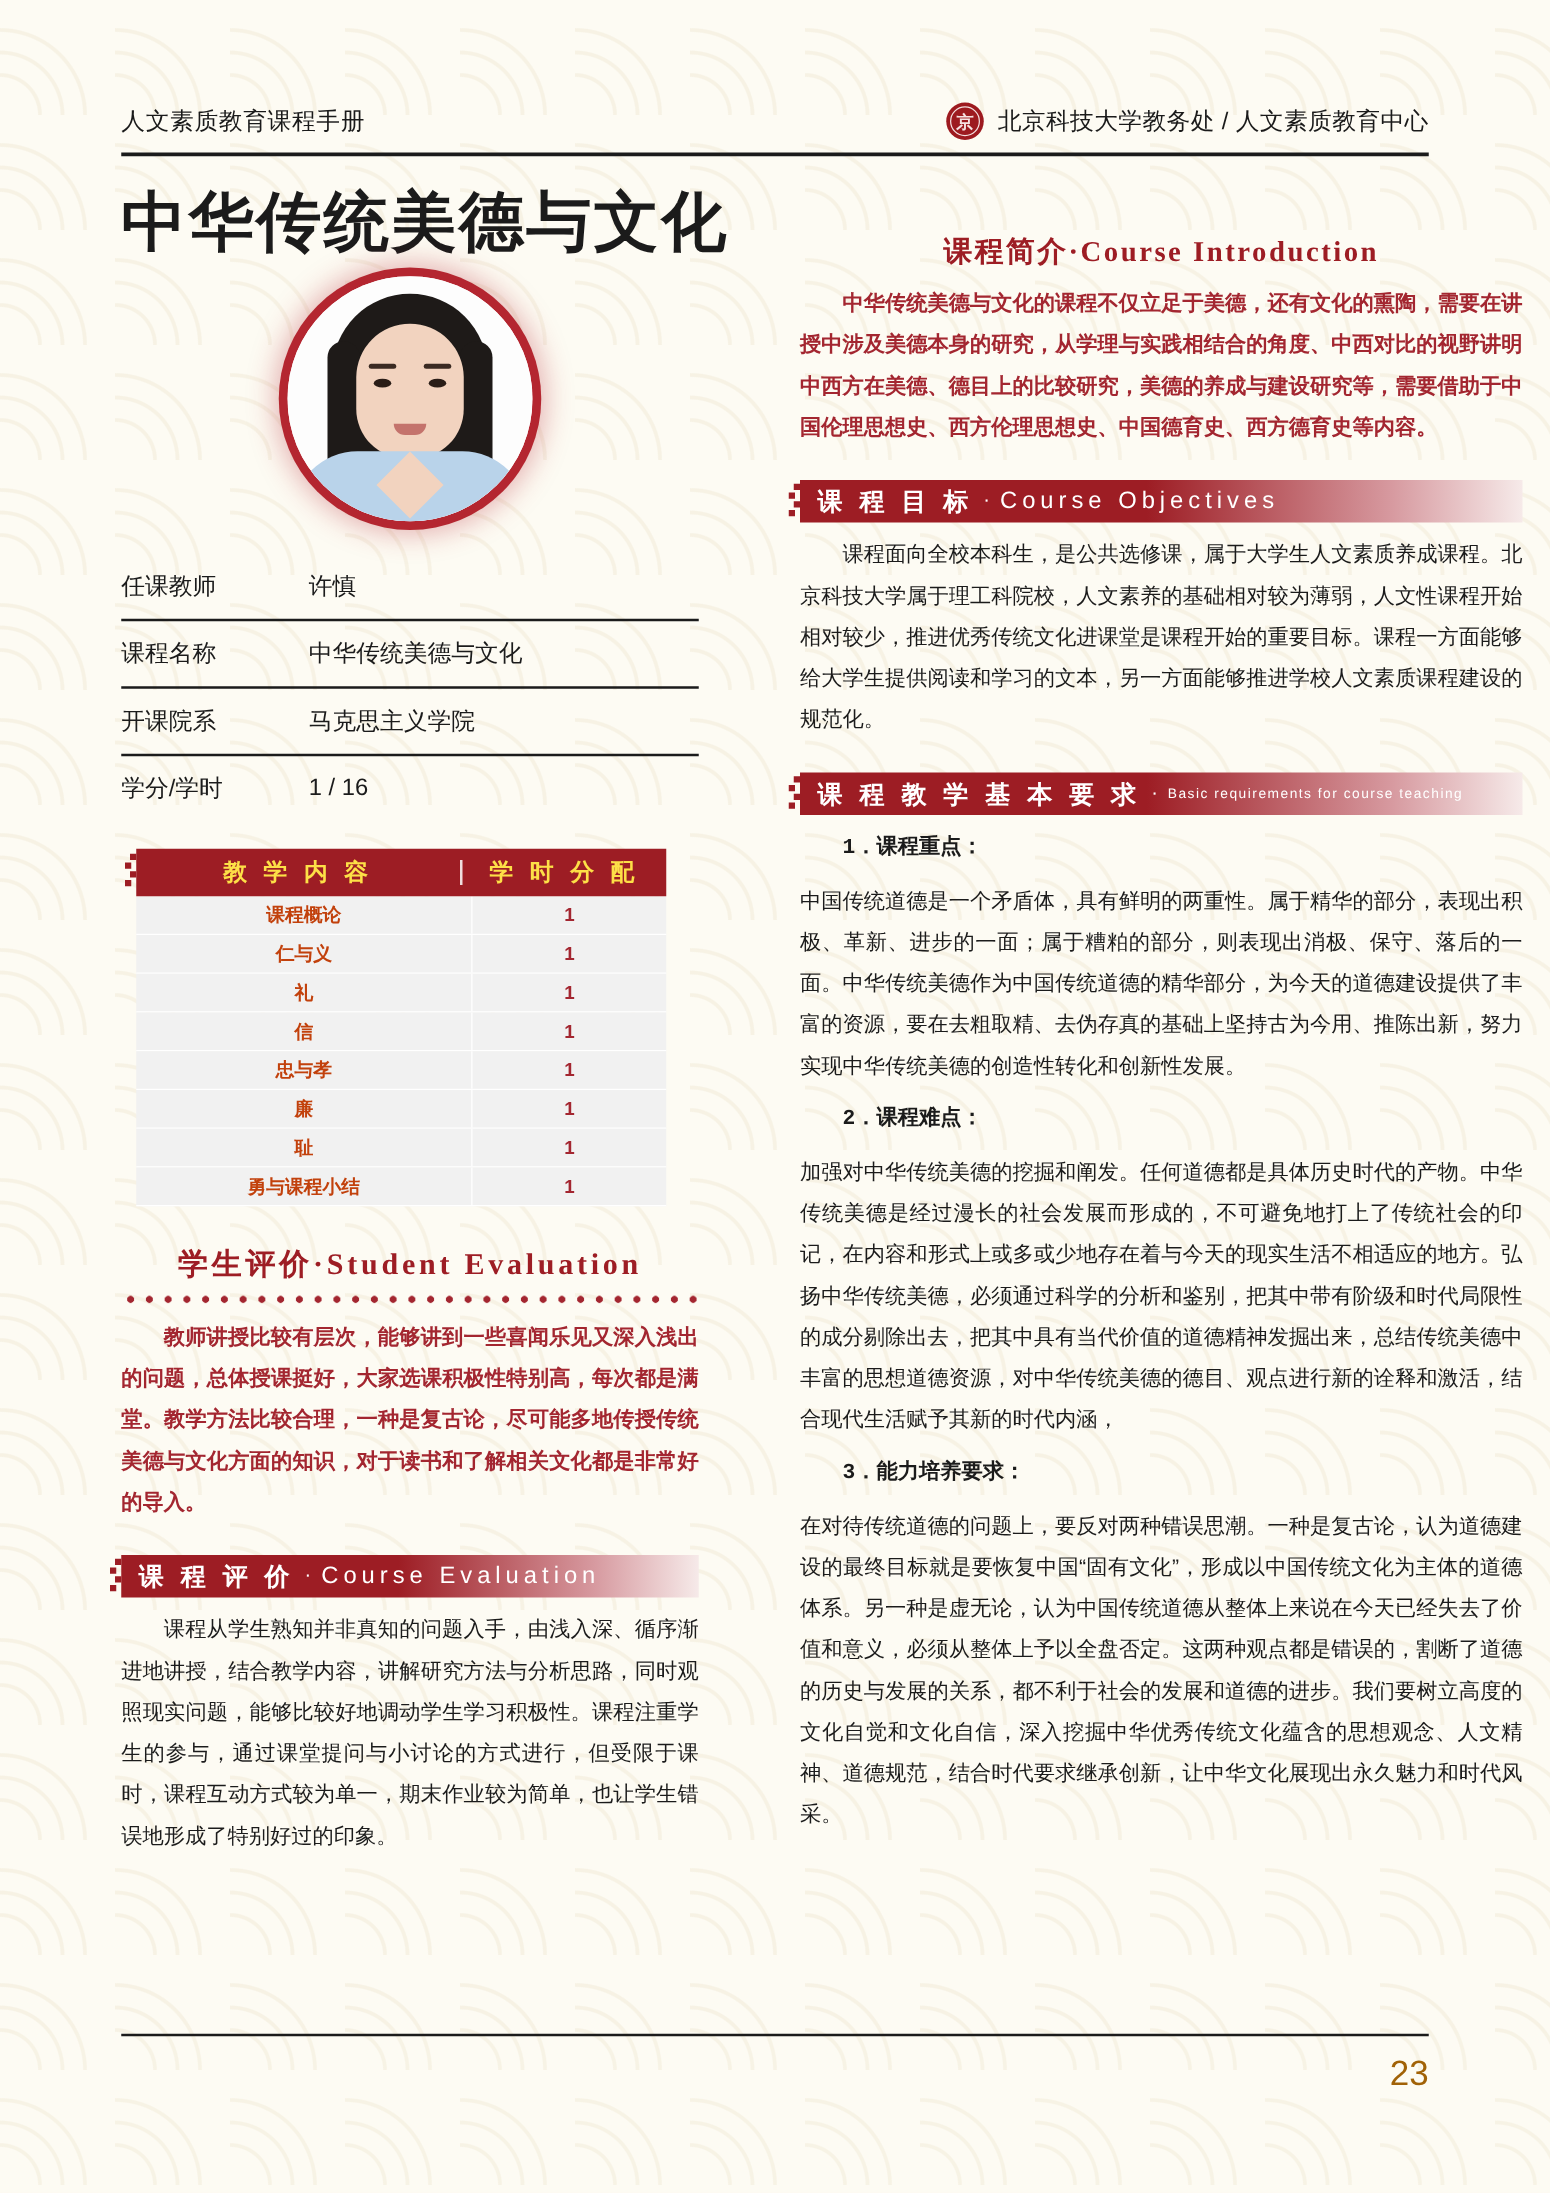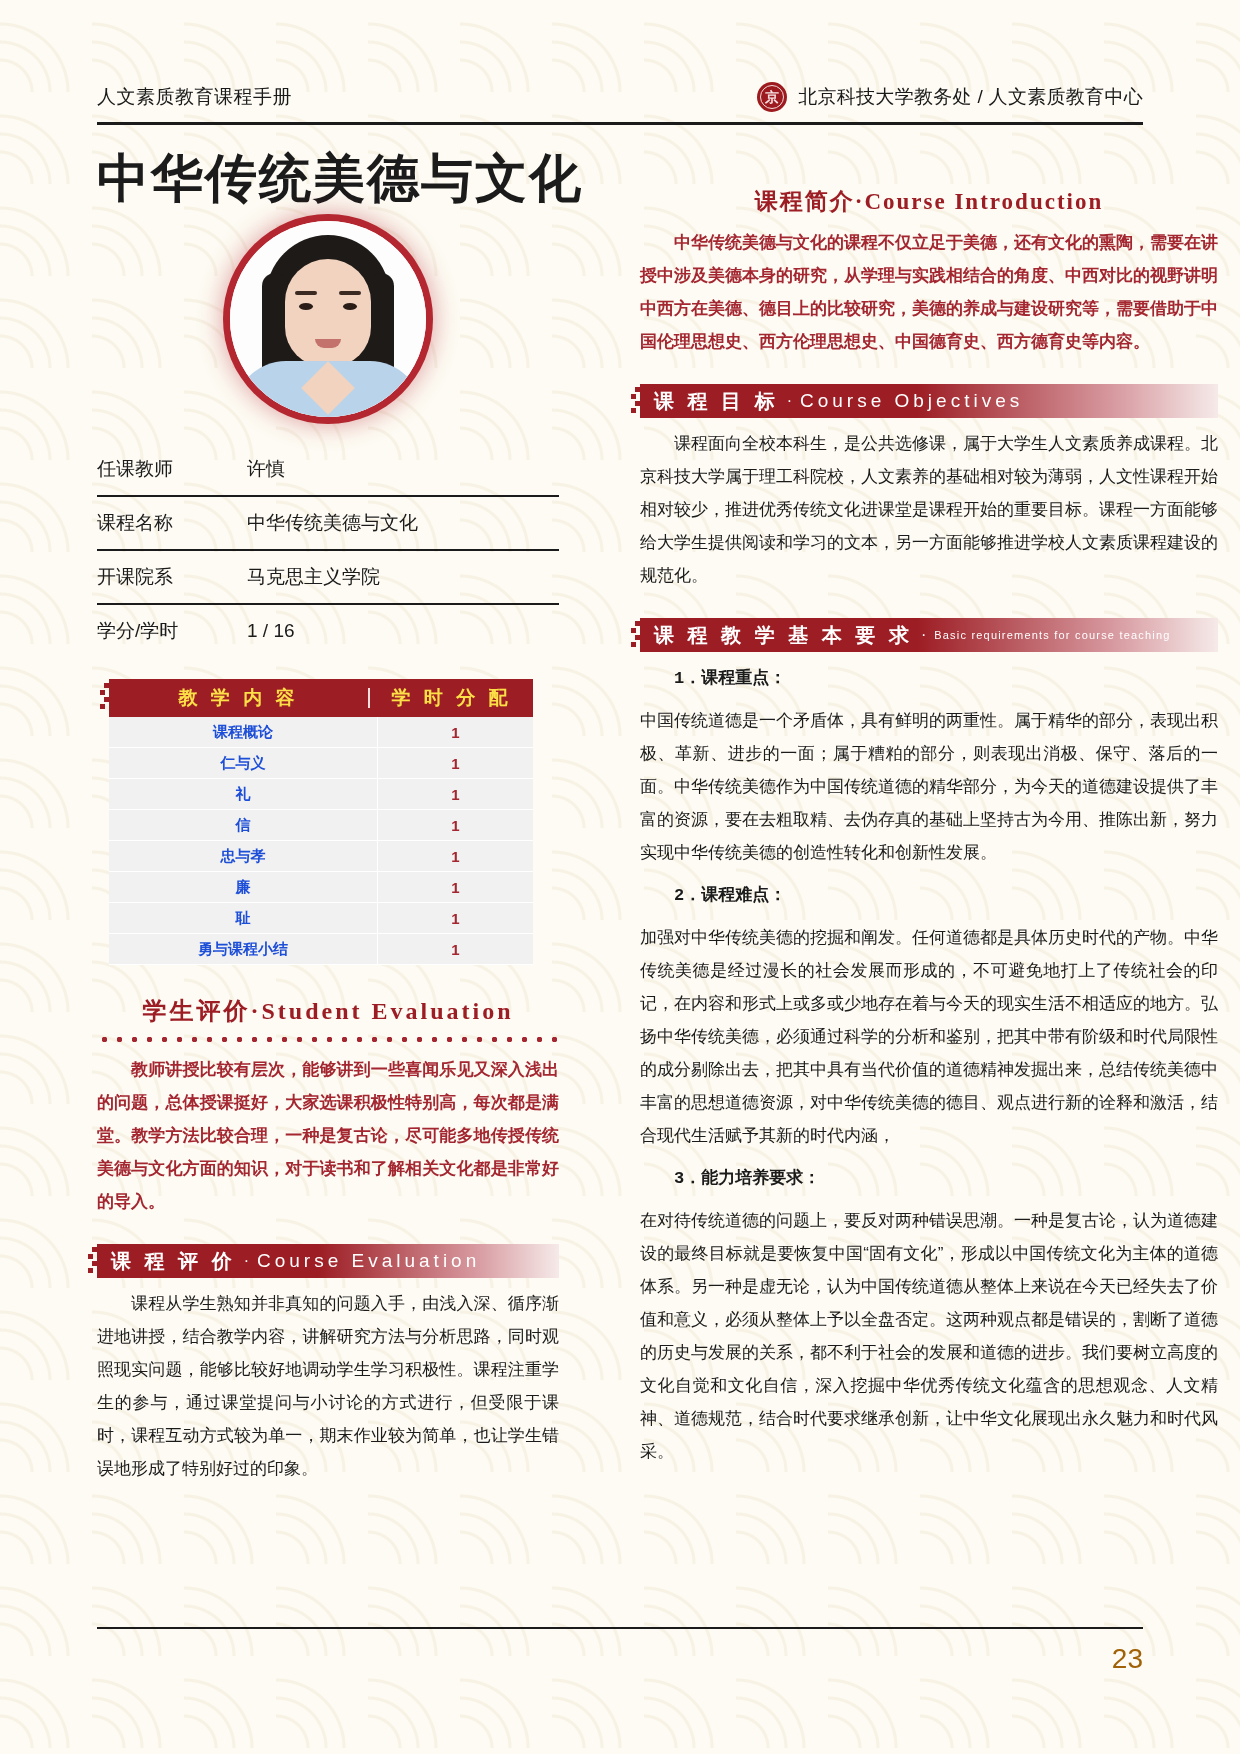--- a/index.html
+++ b/index.html
@@ -130,21 +130,21 @@
     color:#fde047;font-size:19px;font-weight:bold;letter-spacing:4px;text-align:center;
   }
   .tc-h-c1{flex:1 1 0;}
   .tc-h-c2{width:163px;}
   .tc-h-sep{width:2px;height:20px;background:#ffffff;opacity:.85;}
   .tc-row{
     display:flex;align-items:center;height:30px;
     background:#f1f1f1;border-bottom:1px solid #ffffff;
   }
   .tc-row .c1{
-    flex:1 1 0;text-align:center;color:#1d4ed8;font-size:15px;font-weight:bold;
+    flex:1 1 0;text-align:center;color:#c2410c;font-size:15px;font-weight:bold;
     border-right:1px solid #ffffff;height:100%;display:flex;align-items:center;justify-content:center;
   }
   .tc-row .c2{
     width:155px;text-align:center;color:#a32630;font-size:15px;font-weight:bold;
   }
 
   
   .sec-dotted{margin-top:30px;}
   .sec-dotted .t{
     text-align:center;color:#9d1d24;font-size:24px;font-weight:bold;letter-spacing:3px;

